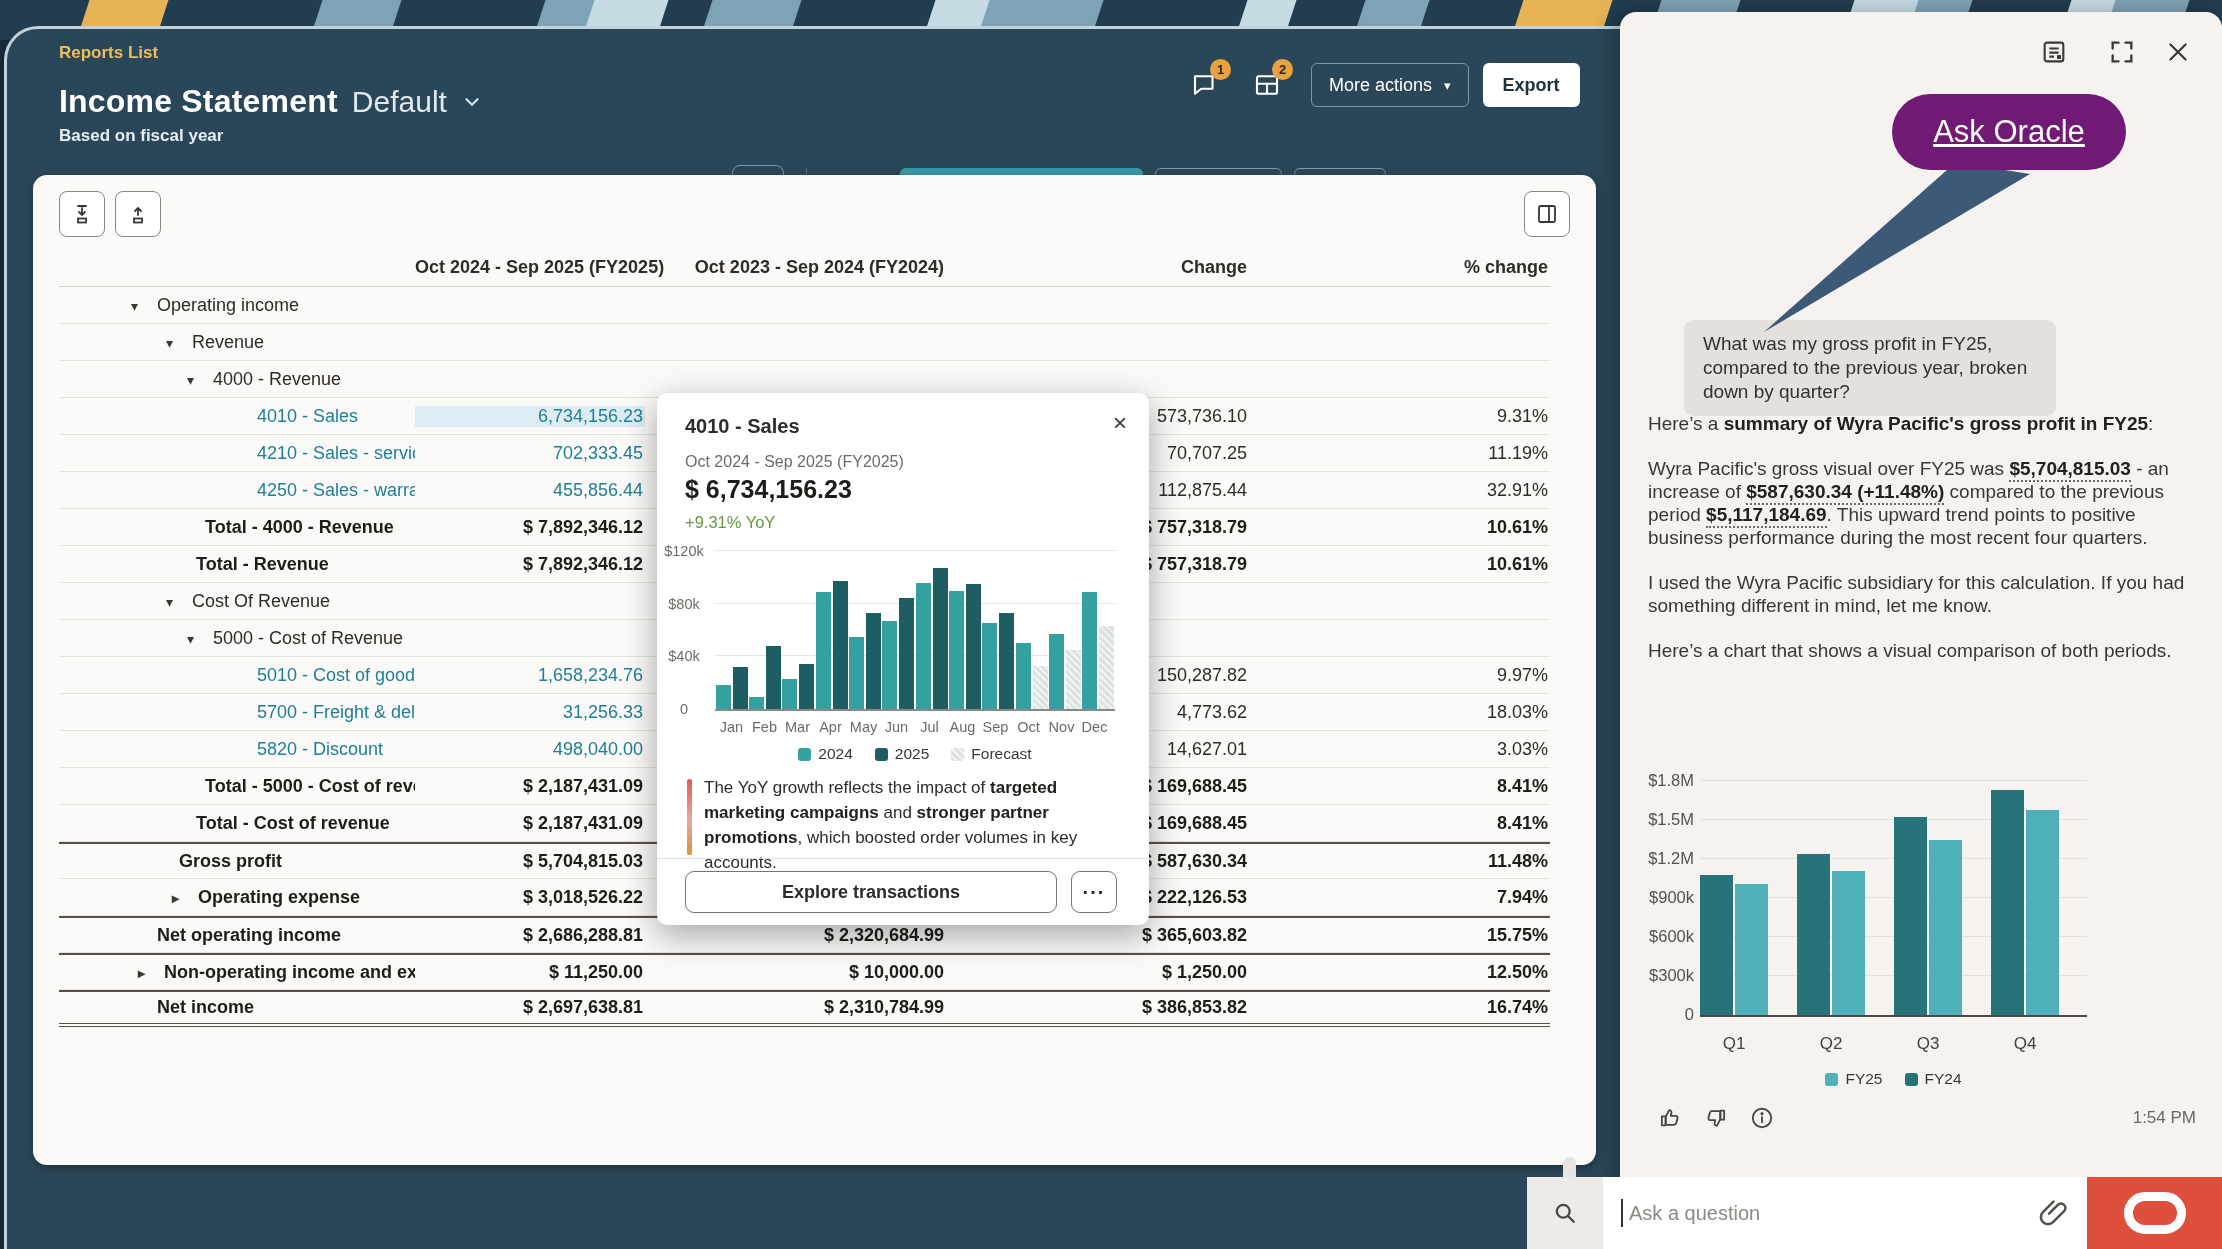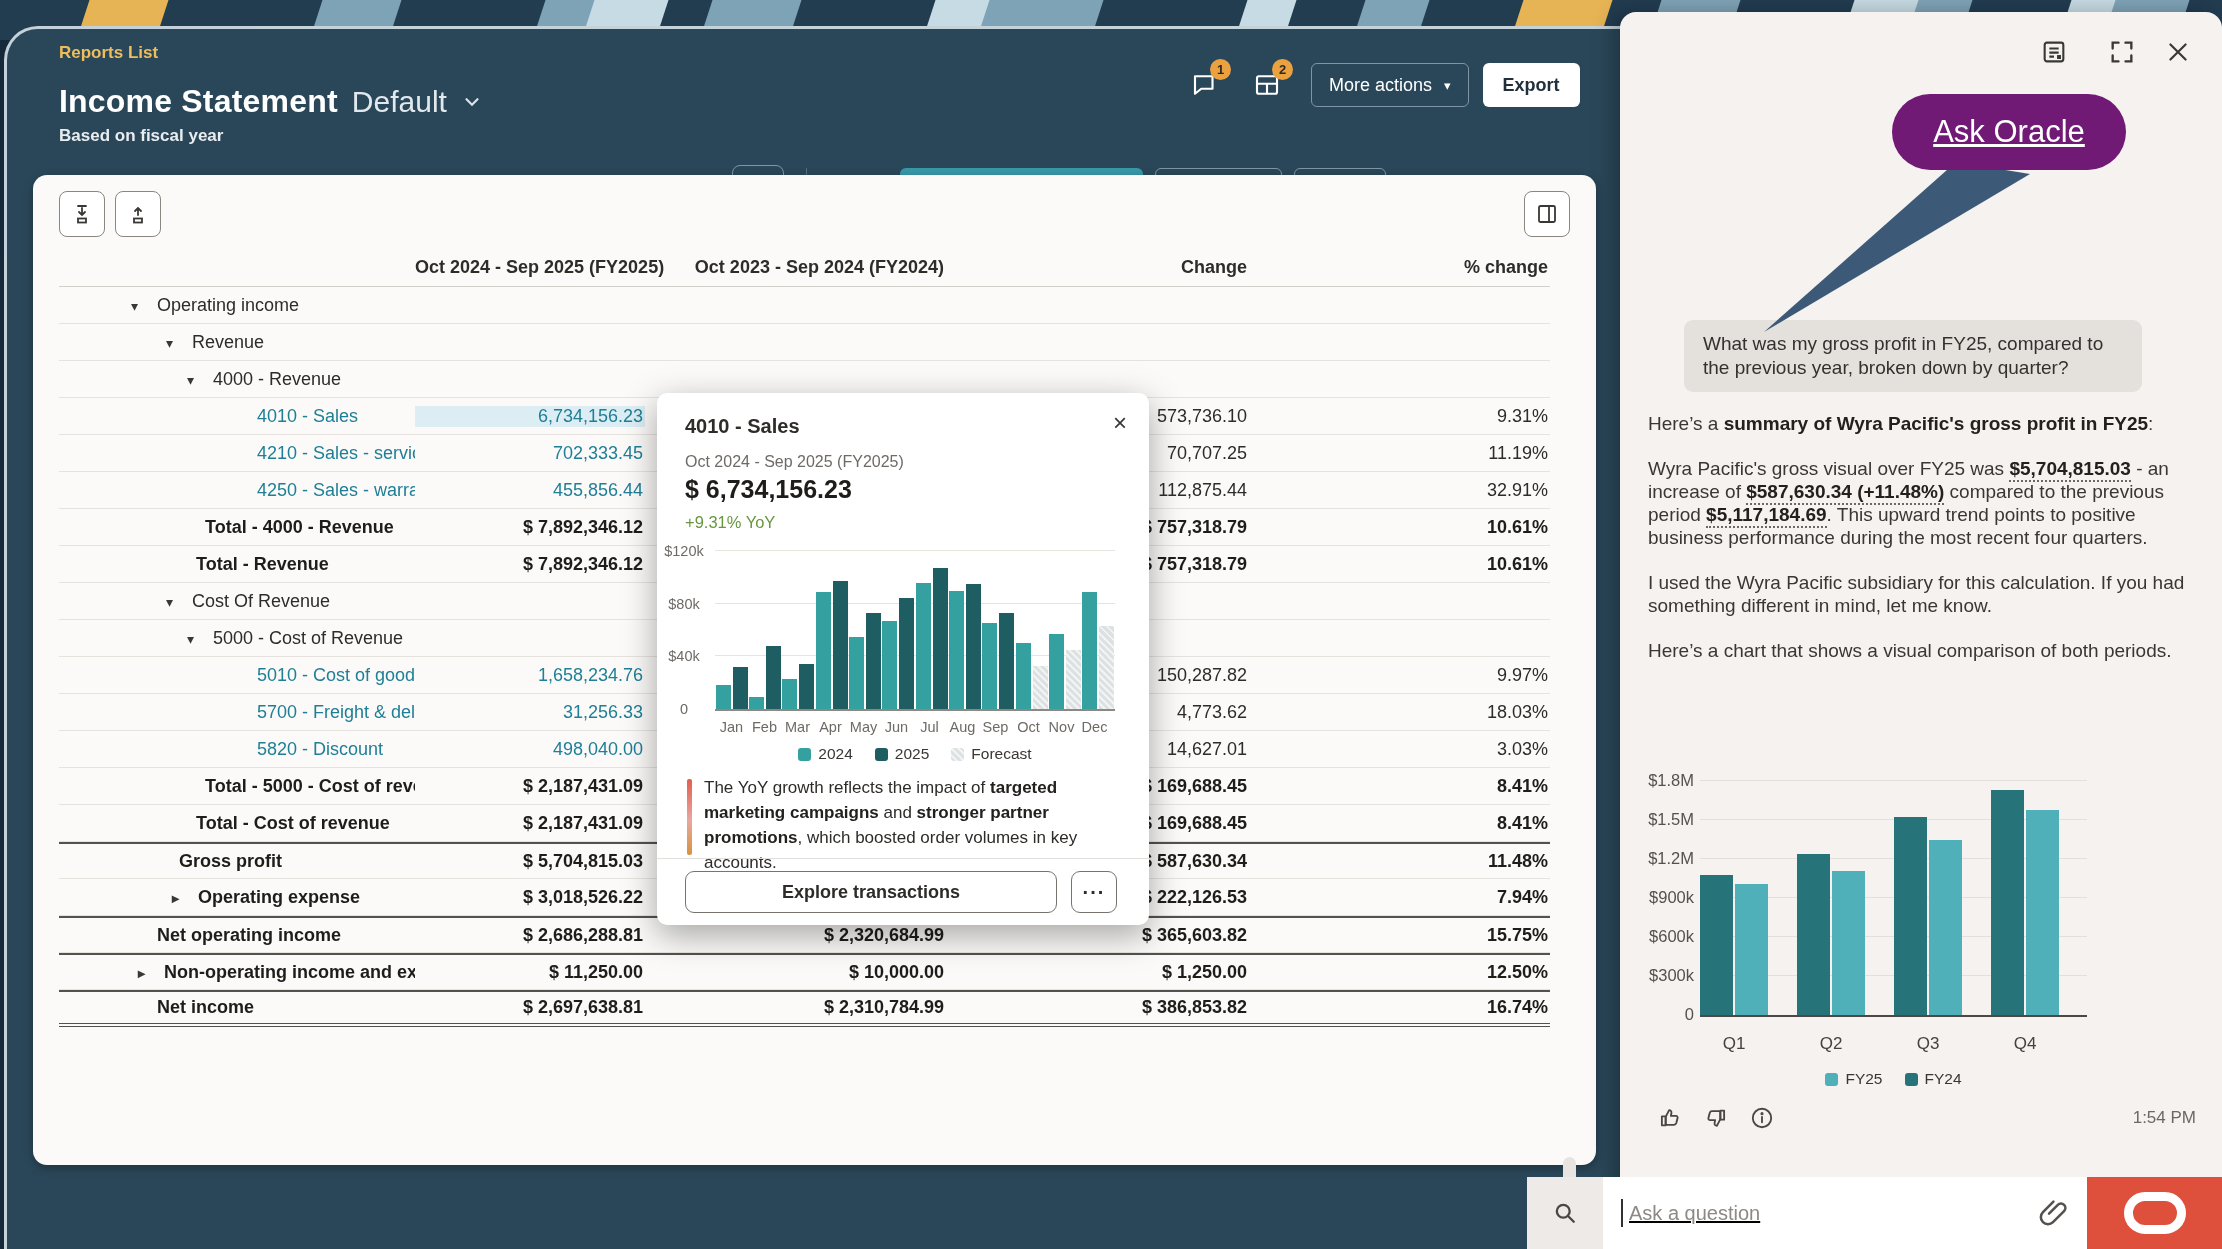--- a/index.html
+++ b/index.html
@@ -112,21 +112,21 @@
 
   
   .panel { position:absolute; left:1620px; top:12px; width:602px; height:1237px;
     background:#f5f2f0; border-radius:16px 16px 0 0; box-shadow:-8px 0 20px rgba(0,0,0,.25); z-index:8; }
   .panel-icon { position:absolute; top:24px; width:32px; height:32px; cursor:pointer;
     display:flex; align-items:center; justify-content:center; color:#3a3835; }
   .ask-pill { position:absolute; left:272px; top:82px; width:234px; height:76px; background:#701a75;
     border-radius:38px; display:flex; align-items:center; justify-content:center;
     color:#fff; font-size:31px; z-index:2;text-decoration:underline; }
   .ask-tail { position:absolute; left:140px; top:150px; width:280px; height:172px; z-index:1; }
-  .user-bubble { position:absolute; left:64px; top:308px; width:458px; background:#e4e0dc;
+  .user-bubble { position:absolute; left:64px; top:308px; width:372px; background:#e4e0dc;
     border-radius:9px; padding:12px 19px; font-size:19px; line-height:24px; color:#33312e; }
   .answer { position:absolute; left:28px; top:400px; width:550px; font-size:19px; line-height:23px;
     color:#3a3733; }
   .answer p { margin-bottom:22px; }
   .answer .tight { margin-bottom:0; }
   .rb { font-weight:bold; color:#23211e; }
   .ru { border-bottom:2px dotted #6b6966; padding-bottom:1px; }
 
   .gp-chart { position:absolute; left:0; top:0; width:602px; height:1249px; pointer-events:none; }
   .gp-plot { position:absolute; left:80px; top:771px; width:387px; height:234px;
@@ -139,21 +139,21 @@
   .gp-bar { width:33px; }
   .gp-xlabels { position:absolute; left:80px; top:1022px; width:387px; display:flex; gap:29px; }
   .gp-xlabels span { width:68px; text-align:center; font-size:17px; color:#45423e; }
   .gp-legend { position:absolute; left:80px; top:1058px; width:387px; }
   .fb-row { position:absolute; left:36px; top:1092px; width:540px; display:flex; align-items:center; gap:18px; }
   .fb-icon { width:28px; height:28px; cursor:pointer; color:#4a4742;
     display:flex; align-items:center; justify-content:center; }
   .timestamp { position:absolute; right:0; top:4px; font-size:17px; color:#6b6864; }
 
   
-  .ask-bar { position:absolute; left:1527px; top:1177px; width:695px; height:72px; display:flex; z-index:20;text-decoration:underline; }
+  .ask-bar { position:absolute; left:1527px; top:1177px; width:695px; height:72px; display:flex; z-index:20; }
   .search-btn { width:76px; height:72px; background:#edeae7; display:flex; align-items:center;
     justify-content:center; cursor:pointer; color:#4a4744; }
   .ask-field { flex:1; background:#fff; display:flex; align-items:center; padding:0 16px 0 18px; }
   .caret-bar { width:2px; height:28px; background:#33312e; margin-right:6px; }
   .ask-input { flex:1; border:none; outline:none; font-size:20px; color:#33312e; background:transparent;
     font-family:"Liberation Sans", sans-serif; }
   .ask-input::placeholder { color:#8d8984; }
   .clip { width:34px; height:34px; color:#55524d; cursor:pointer; }
   .oracle-btn { width:135px; height:72px; background:#de4f3c; display:flex; align-items:center;
     justify-content:center; cursor:pointer; }

